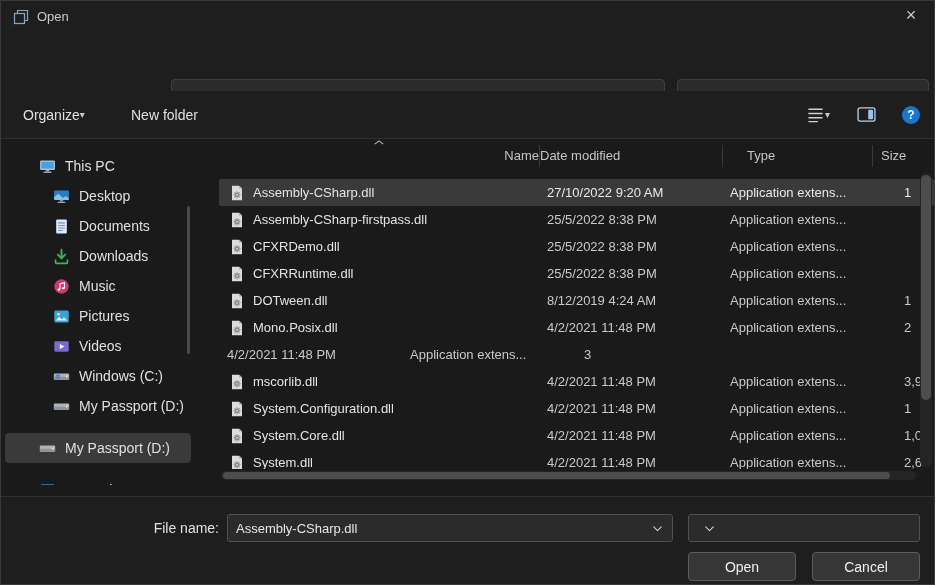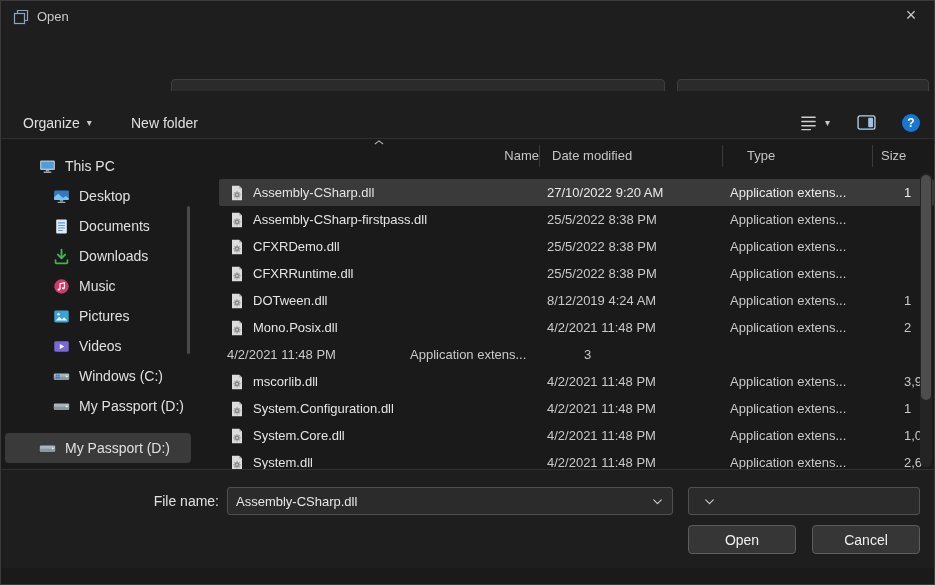--- a/index.html
+++ b/index.html
@@ -23,21 +23,21 @@
   .crumb-sep{color:#bdbdbd;font-size:16px;margin:0 11px;line-height:1;}
   .ab-spacer{flex:1;}
   .ab-chevron{width:16px;height:16px;display:inline-flex;cursor:pointer;}
   .ab-refresh{width:17px;height:17px;display:inline-flex;margin-left:18px;cursor:pointer;}
   .searchbar{position:absolute;left:676px;top:46px;width:252px;height:40px;background:#2b2b2b;border:1px solid #3f3f3f;border-radius:4px;display:flex;align-items:center;padding:0 12px;gap:10px;}
   .search-input{flex:1;min-width:0;background:transparent;border:0;outline:none;color:#cfcfcf;font-size:14px;}
   .search-input::placeholder{color:#9a9a9a;}
 
   
   .toolbar{position:absolute;top:90px;left:0;right:0;height:48px;background:#1e1e1e;border-bottom:1px solid #303030;}
-  .tb-item{position:absolute;top:8px;height:47px;display:flex;align-items:center;gap:7px;font-size:14px;color:#e0e0e0;cursor:pointer;}
+  .tb-item{position:absolute;top:0;height:47px;display:flex;align-items:center;font-size:14px;color:#e0e0e0;cursor:pointer;}
   #organize-btn{left:22px;}
   .tb-caret{font-size:10px;color:#c9c9c9;}
   #new-folder-btn{left:130px;}
   #view-btn{right:104px;}
   #pane-btn{right:58px;}
   #help-btn{right:14px;}
   .help-circle{width:18px;height:18px;border-radius:50%;background:#1877d2;color:#fff;font-size:12px;font-weight:bold;display:flex;align-items:center;justify-content:center;}
   .tb-icon{display:inline-flex;}
 
   
@@ -48,39 +48,39 @@
   .side-item.gap-top{margin-top:12px;}
   .side-icon{width:17px;height:17px;flex:0 0 17px;display:inline-flex;}
   .side-label{white-space:nowrap;overflow:hidden;}
   .sidebar-scroll{position:absolute;left:186px;top:205px;width:3px;height:148px;background:#4a4a4a;border-radius:2px;}
 
   
   .filelist{position:absolute;left:218px;top:138px;right:0;bottom:99px;}
   .list-header{display:flex;height:34px;align-items:center;font-size:13px;color:#c5c5c5;}
   .hcell{cursor:pointer;height:22px;line-height:22px;}
   .h-name{width:320px;padding-left:8px;position:relative;text-align:right;}
-  .h-date{width:183px;padding-left:12px;border-left:1px solid #3a3a3a;}
+  .h-date{width:183px;padding-left:0;border-left:1px solid #3a3a3a;}
   .h-type{width:150px;padding-left:24px;border-left:1px solid #3a3a3a;}
   .h-size{flex:1;padding-left:8px;border-left:1px solid #3a3a3a;}
   .sort-ind{position:absolute;top:-5px;left:50%;transform:translateX(-50%);width:10px;height:5px;display:inline-flex;}
   .rows{position:absolute;top:40px;left:0;right:0;bottom:16px;overflow:hidden;}
   .frow{display:flex;height:27px;align-items:center;font-size:13px;color:#c9c9c9;border-radius:2px;cursor:pointer;}
   .frow.selected{background:#3a3a3a;color:#e9e9e9;}
   .c-name{width:320px;display:flex;align-items:center;gap:8px;padding-left:10px;color:#e4e4e4;overflow:hidden;white-space:nowrap;}
   .c-date{width:183px;padding-left:8px;white-space:nowrap;overflow:hidden;}
   .c-type{width:150px;padding-left:8px;white-space:nowrap;overflow:hidden;}
   .c-size{flex:1;padding-left:32px;white-space:nowrap;overflow:hidden;}
   .ficon{width:16px;height:16px;flex:0 0 16px;display:inline-flex;}
   .vscroll{position:absolute;top:34px;right:2px;width:12px;bottom:18px;background:#242424;border-radius:6px;}
   .vthumb{position:absolute;left:1px;right:1px;top:2px;height:225px;background:#4d4d4d;border-radius:5px;}
   .hscroll{position:absolute;left:2px;right:18px;bottom:5px;height:9px;background:#242424;border-radius:5px;}
   .hthumb{position:absolute;top:1px;bottom:1px;left:2px;width:96%;background:#4d4d4d;border-radius:4px;}
 
   
-  .footer{position:absolute;left:0;right:0;bottom:16px;height:99px;background:#1e1e1e;border-top:1px solid #303030;}
+  .footer{position:absolute;left:0;right:0;bottom:0;height:88px;background:#1e1e1e;border-top:1px solid #303030;}
   .fn-label{position:absolute;left:60px;top:17px;width:158px;height:28px;line-height:28px;text-align:right;font-size:14px;color:#e0e0e0;}
   .combo{position:absolute;top:17px;height:28px;background:#2b2b2b;border:1px solid #505050;border-radius:3px;display:flex;align-items:center;padding:0 8px;cursor:pointer;}
   #filename-box{left:226px;width:446px;}
   #filetype-box{left:687px;width:232px;}
   .fn-input{flex:1;min-width:0;background:transparent;border:0;outline:none;color:#e6e6e6;font-size:13px;}
   .ft-text{flex:1;font-size:12px;color:#e6e6e6;white-space:nowrap;overflow:hidden;}
   .combo-chevron{width:13px;height:13px;display:inline-flex;flex:0 0 auto;margin-left:6px;}
   .btn{position:absolute;top:55px;width:108px;height:29px;background:#363636;border:1px solid #5c5c5c;border-radius:4px;font-size:14px;color:#f0f0f0;display:flex;align-items:center;justify-content:center;cursor:pointer;}
   #open-btn{left:687px;}
   #cancel-btn{left:811px;}

